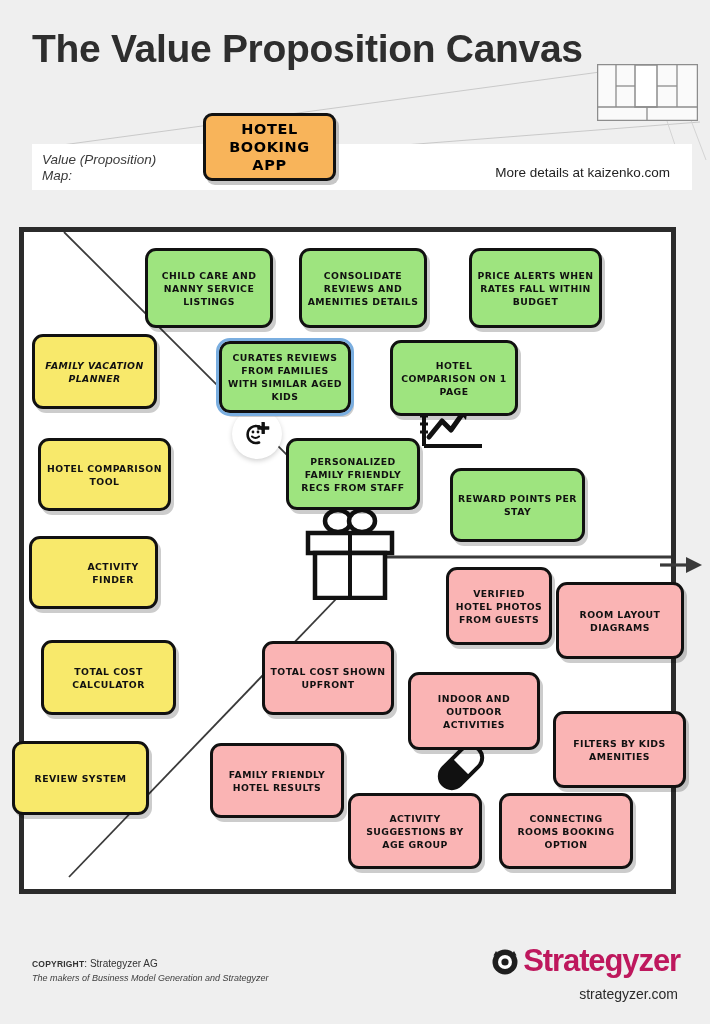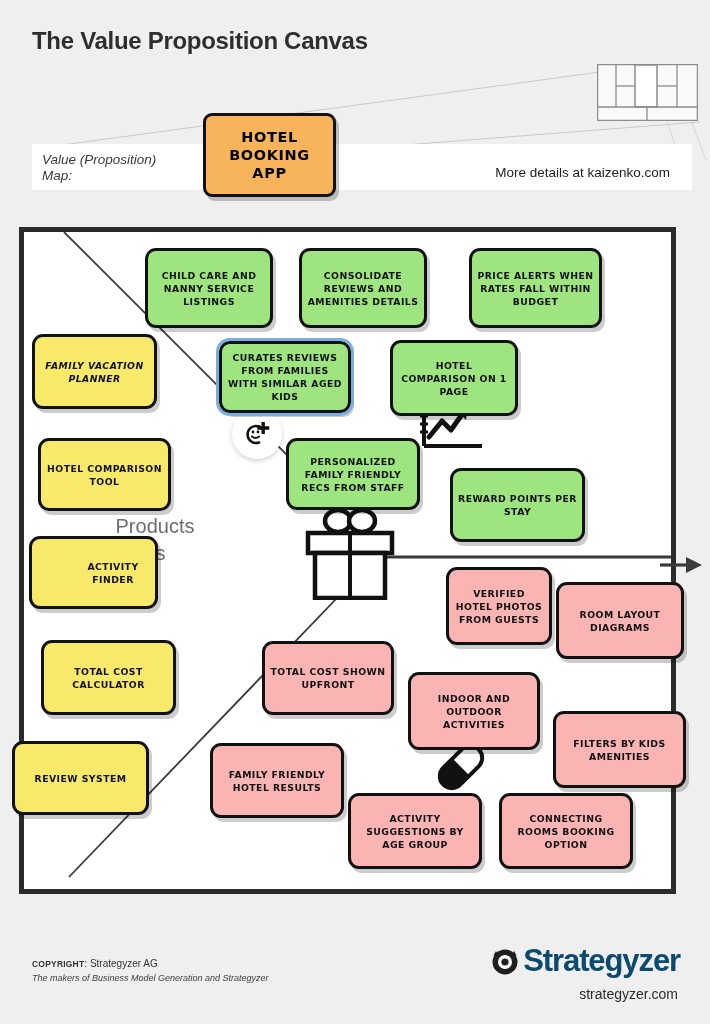--- a/index.html
+++ b/index.html
@@ -8,21 +8,21 @@
     width:710px; height:1024px;
     background:#efefef;
     font-family:"Liberation Sans", sans-serif;
     position:relative;
     overflow:hidden;
   }
 
   
   #page-title {
     position:absolute; left:32px; top:27px;
-    font-size:24px; font-weight:bold; color:#2e2e2e;
+    font-size:39px; font-weight:bold; color:#2e2e2e;
     letter-spacing:-0.3px;
   }
 
   #bmc-thumb {
     position:absolute; left:597px; top:64px;
     width:101px; height:57px;
   }
 
   #leader-lines { position:absolute; left:0; top:0; width:710px; height:240px; }
 
@@ -46,21 +46,21 @@
     background:#f8b45a;
     border:3.5px solid #111;
     border-radius:9px;
     display:flex; align-items:center; justify-content:center;
     text-align:center;
     font-family:"DejaVu Sans", sans-serif;
     font-weight:bold;
     box-shadow:3px 4px 0 rgba(0,0,0,.22);
   }
   #hotel-booking-app {
-    left:203px; top:113px; width:133px; height:84px;
+    left:203px; top:113px; width:133px; height:68px;
     font-size:14.5px; line-height:18px; letter-spacing:.6px;
   }
 
   
   #canvas-frame {
     position:absolute; left:19px; top:227px;
     width:657px; height:667px;
     background:#ffffff;
     border:5px solid #2b2b2b;
   }
@@ -114,21 +114,21 @@
     font-size:10px; color:#333; line-height:14px;
   }
   #footer-copyright b { font-size:8.5px; letter-spacing:.2px; }
   #footer-copyright .tagline { font-style:italic; font-size:9px; color:#3d3d3d; }
 
   #strategyzer-logo {
     position:absolute; right:30px; top:943px;
     display:flex; align-items:center; gap:3px;
   }
   #strategyzer-wordmark {
-    font-size:31px; font-weight:bold; color:#0c4a6e; letter-spacing:-1.1px;
+    font-size:31px; font-weight:bold; color:#be185d; letter-spacing:-1.1px;
   }
   #strategyzer-url {
     position:absolute; right:32px; top:986px;
     font-size:14px; color:#2a2a2a;
   }
 </style>
 </head>
 <body>
 
 <div id="page-title">The Value Proposition Canvas</div>
@@ -166,24 +166,20 @@
   </div>
 </div>
 
 <div id="canvas-frame">
   <svg id="canvas-lines" viewBox="0 0 647 657" preserveAspectRatio="none">
     <line x1="40" y1="0" x2="338" y2="298" stroke="#3a3a3a" stroke-width="1.8"></line>
     <line x1="338" y1="340" x2="45" y2="645" stroke="#3a3a3a" stroke-width="1.8"></line>
     <line x1="352" y1="325" x2="660" y2="325" stroke="#3a3a3a" stroke-width="3.2"></line>
   </svg>
 
-  <div id="products-watermark" style="left:66px; top:281px;">
-    <div>Products</div>
-    <div>es</div>
-  </div>
 </div>
 
 <svg style="position:absolute;left:660px;top:552px;width:44px;height:26px;">
   <line x1="0" y1="13" x2="28" y2="13" stroke="#3a3a3a" stroke-width="3.2"></line>
   <polygon points="26,5 42,13 26,21" fill="#3a3a3a"></polygon>
 </svg>
 
 <div id="gain-creator-icon" class="icon-wrap">
   <svg width="30" height="28" viewBox="0 0 30 28">
     <path d="M17 6.5 A8.5 8.5 0 1 0 17 22.5" fill="none" stroke="#111" stroke-width="2.6" stroke-linecap="round"></path>

